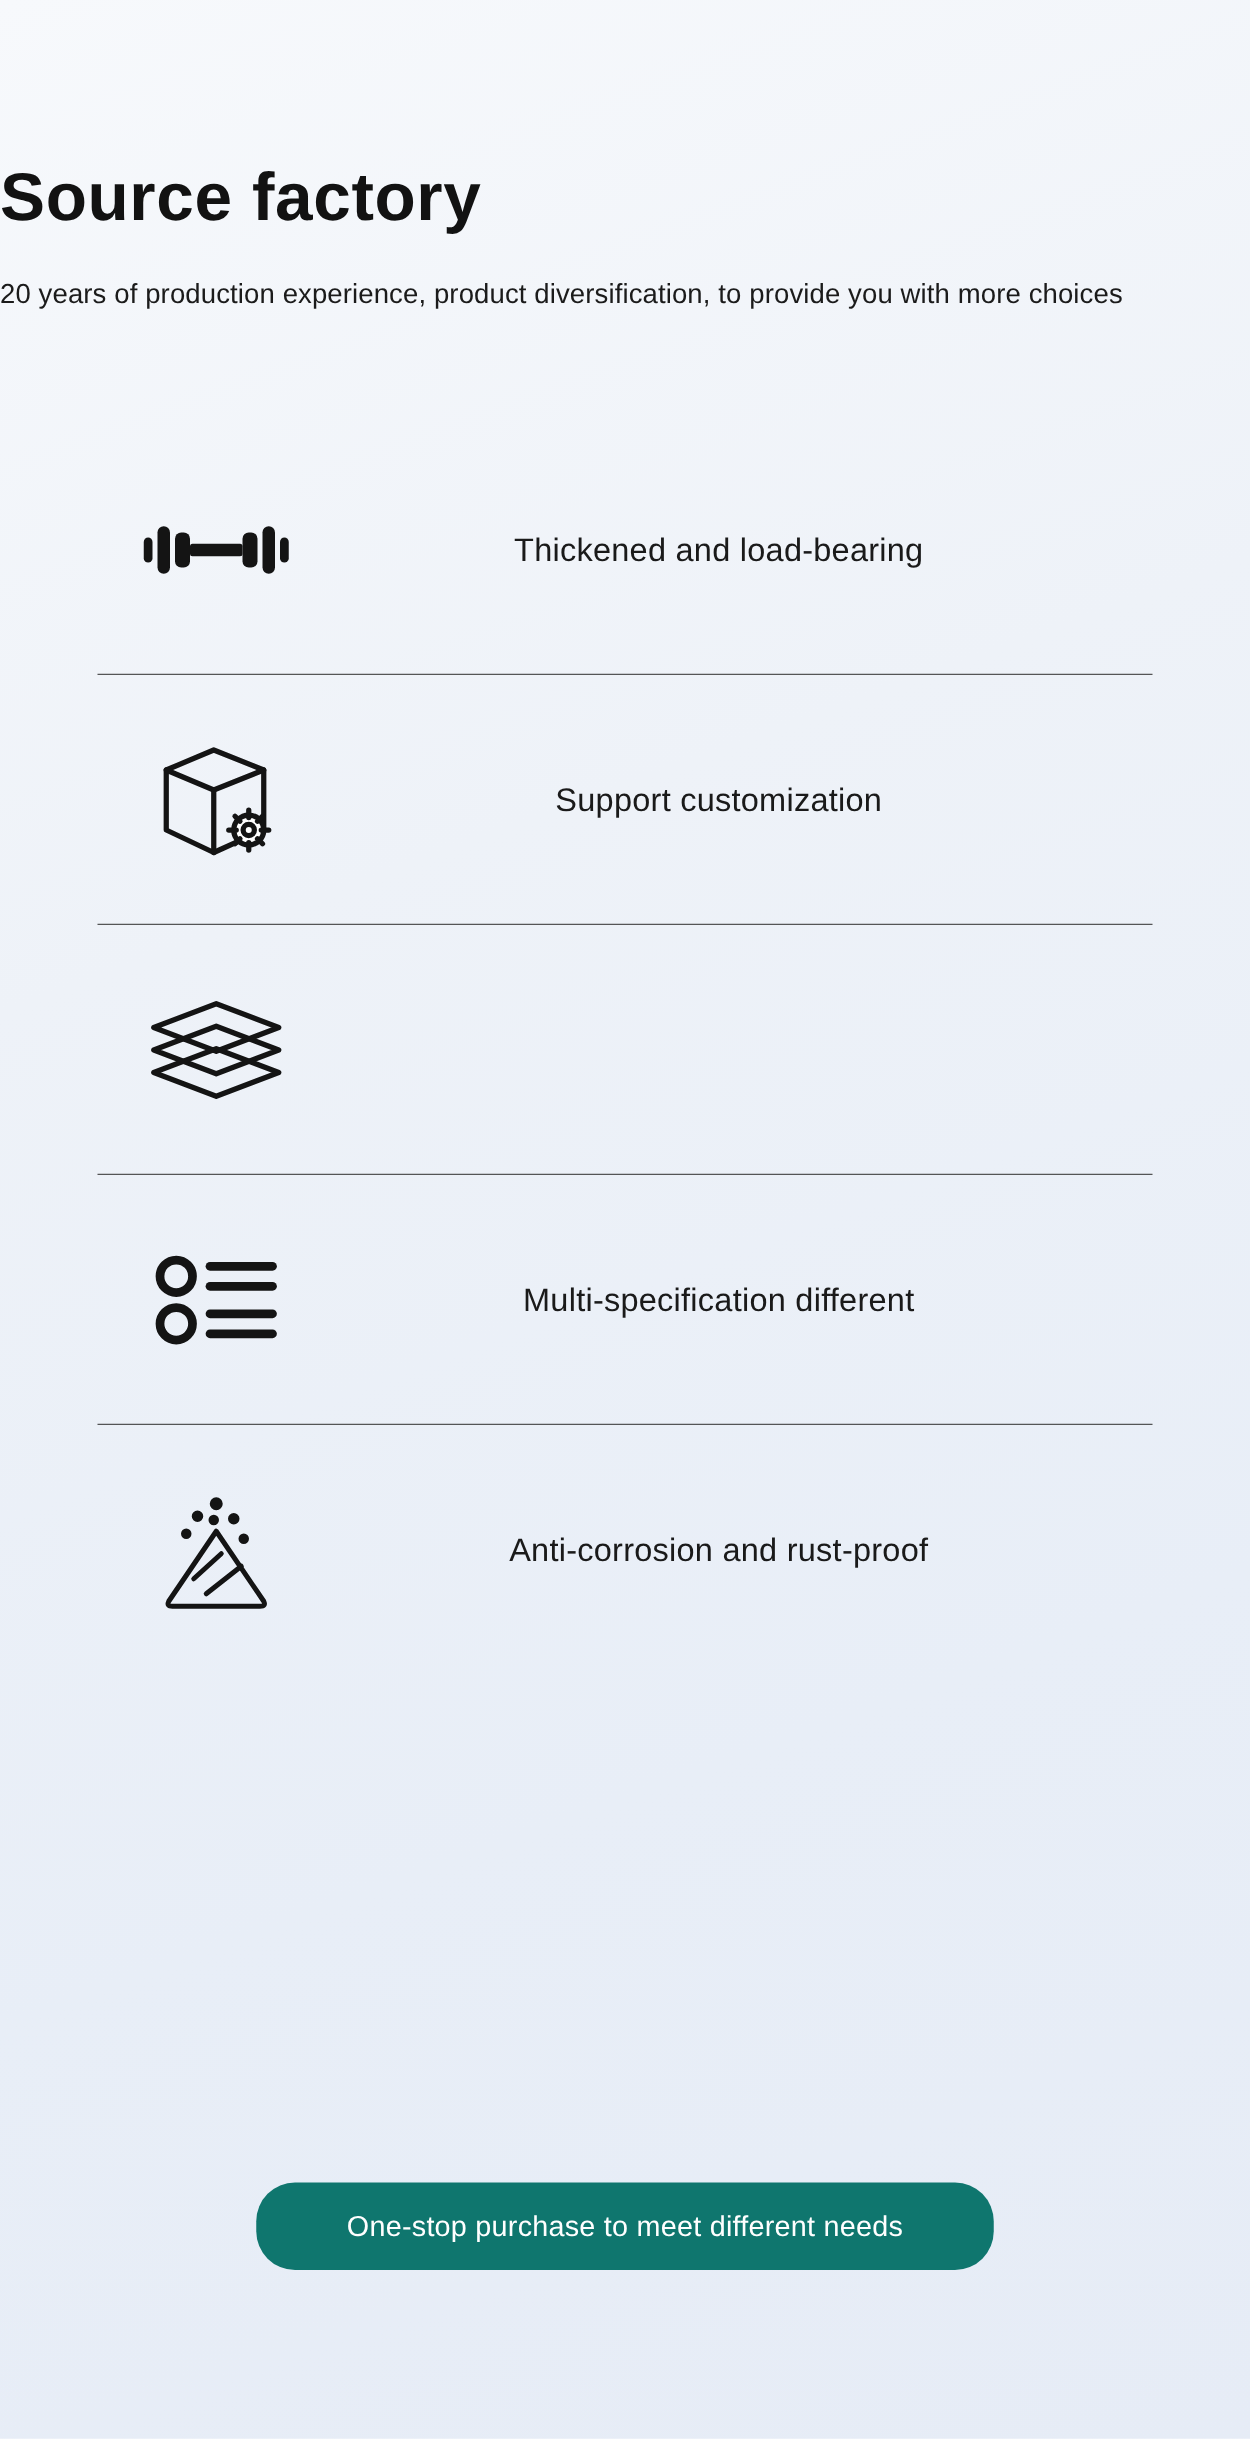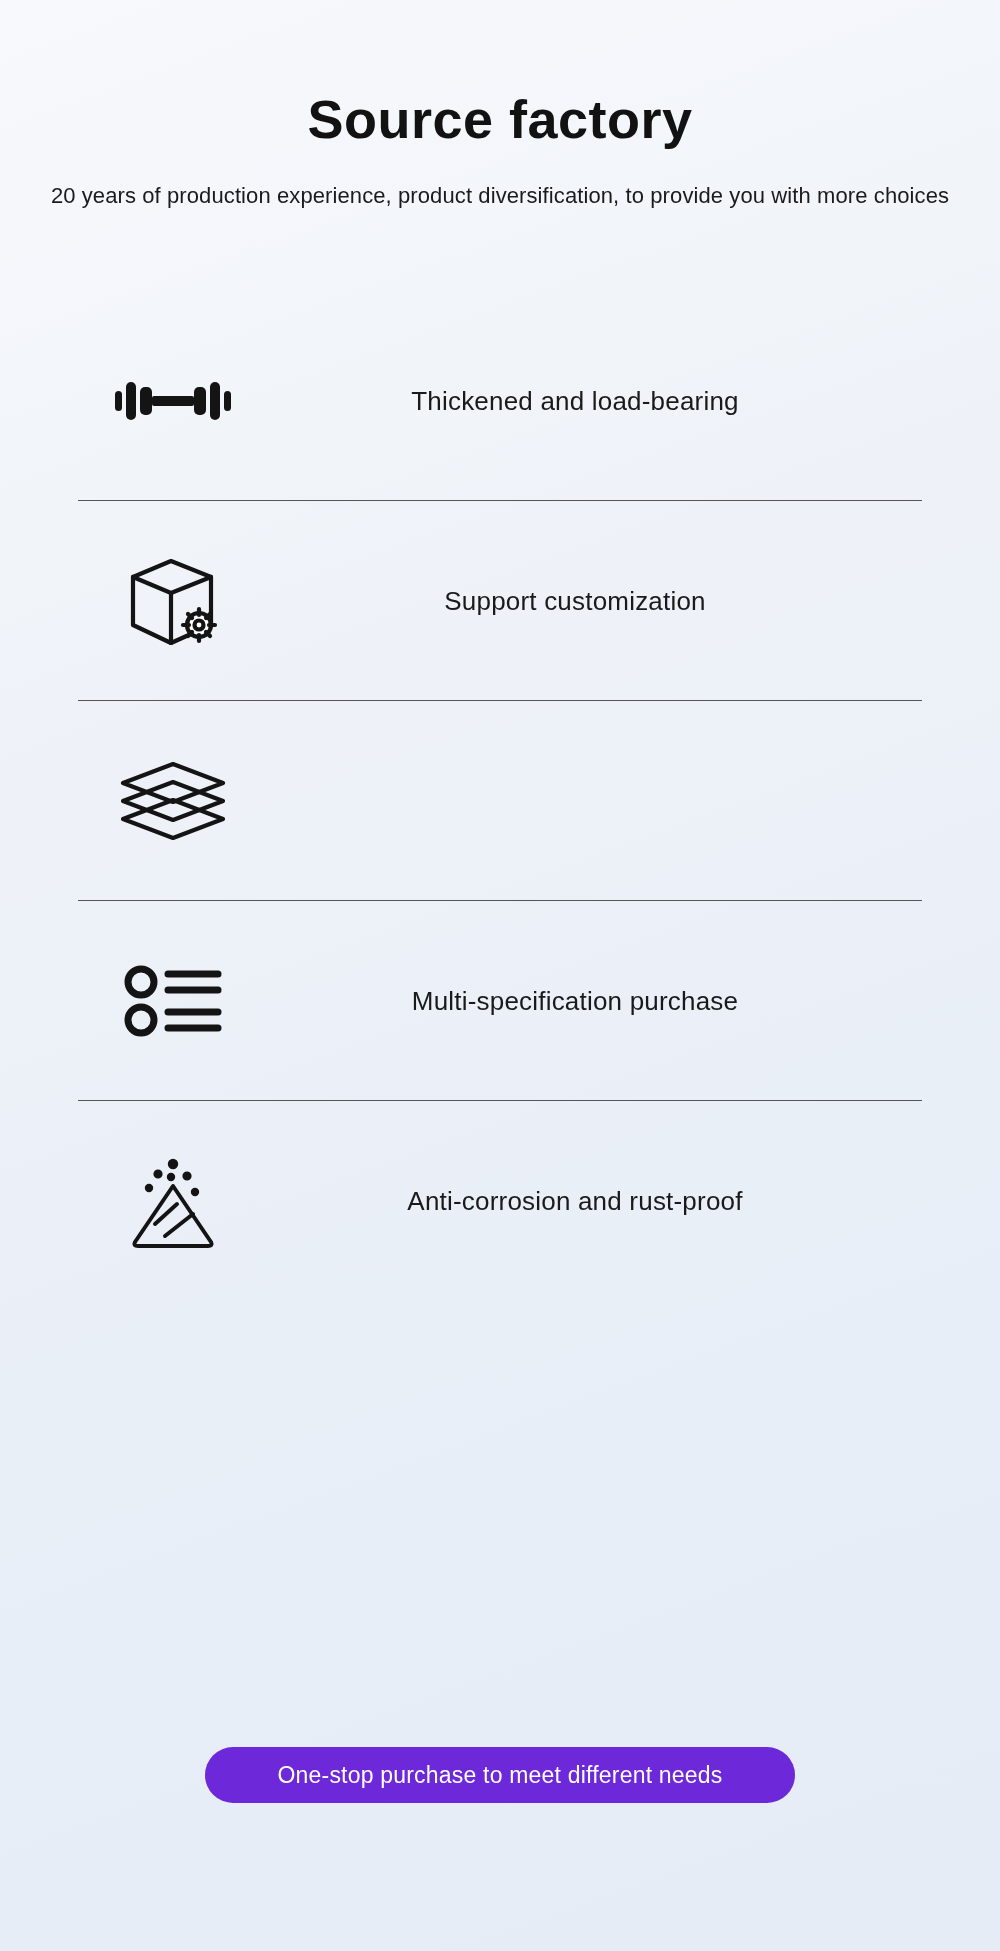--- a/index.html
+++ b/index.html
@@ -17,22 +17,23 @@
   }
 
   .page {
     position: relative;
     width: 1000px;
     height: 1951px;
     box-sizing: border-box;
   }
 
   .header {
-    text-align: center;
-    padding-top: 90px;
+    text-align: left;
+    padding-top: 116px;
+    margin-top: 13px;
   }
 
   .title {
     font-size: 54px;
     font-weight: 700;
     letter-spacing: 0.5px;
     color: #121212;
     margin: 0;
     line-height: 1.1;
   }
@@ -90,23 +91,23 @@
     position: absolute;
     left: 0;
     right: 0;
     bottom: 148px;
     display: flex;
     justify-content: center;
   }
 
   .cta {
     width: 590px;
-    height: 56px;
+    height: 70px;
     border-radius: 31px;
-    background: #6d28d9;
+    background: #0f766e;
     color: #ffffff;
     font-size: 23px;
     display: flex;
     align-items: center;
     justify-content: center;
     border: none;
     letter-spacing: 0.2px;
     font-family: "Liberation Sans", sans-serif;
     cursor: pointer;
   }
@@ -178,21 +179,21 @@
       <div class="icon-wrap">
         <svg width="104" height="78" viewBox="0 0 104 78" fill="none" stroke="#141414" stroke-width="7" stroke-linecap="round">
           <circle cx="20" cy="20" r="13"></circle>
           <circle cx="20" cy="58" r="13"></circle>
           <line x1="47" y1="12" x2="97" y2="12"></line>
           <line x1="47" y1="28" x2="97" y2="28"></line>
           <line x1="47" y1="50" x2="97" y2="50"></line>
           <line x1="47" y1="66" x2="97" y2="66"></line>
         </svg>
       </div>
-      <div class="label">Multi-specification purchase</div>
+      <div class="label">Multi-specification different</div>
       <div class="divider"></div>
     </div>
 
     <div class="feature-row">
       <div class="icon-wrap">
         <svg width="96" height="98" viewBox="0 0 96 98" fill="none" stroke="#141414" stroke-width="4" stroke-linecap="round" stroke-linejoin="round">
           <path d="M48 34 L86 90 Q88 94 83 94 L13 94 Q8 94 10 90 Z"></path>
           <line x1="30" y1="72" x2="52" y2="52"></line>
           <line x1="40" y1="84" x2="68" y2="62"></line>
           <circle cx="48" cy="12" r="3.2" fill="#141414"></circle>

